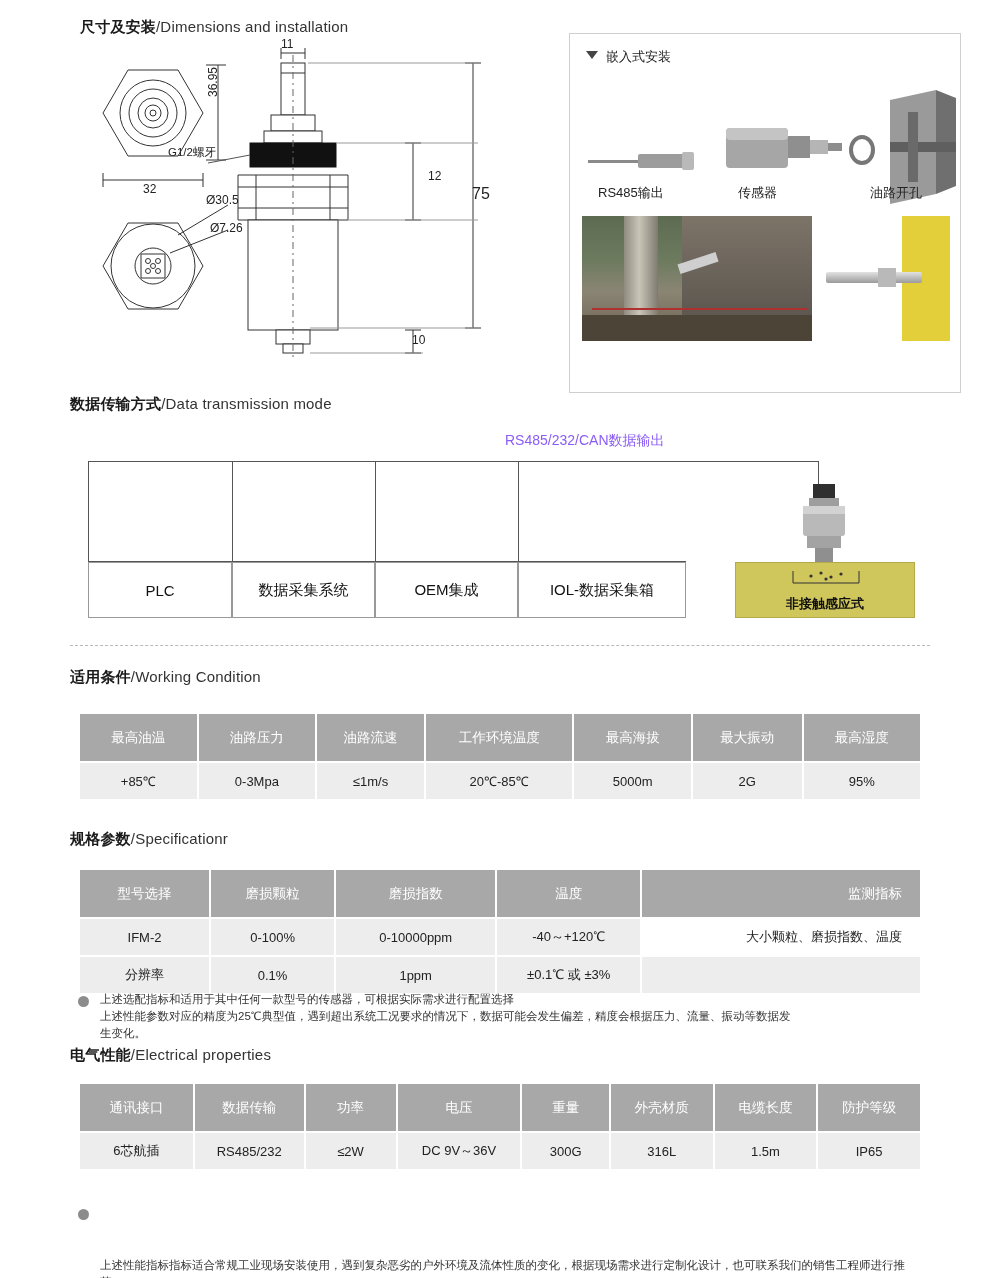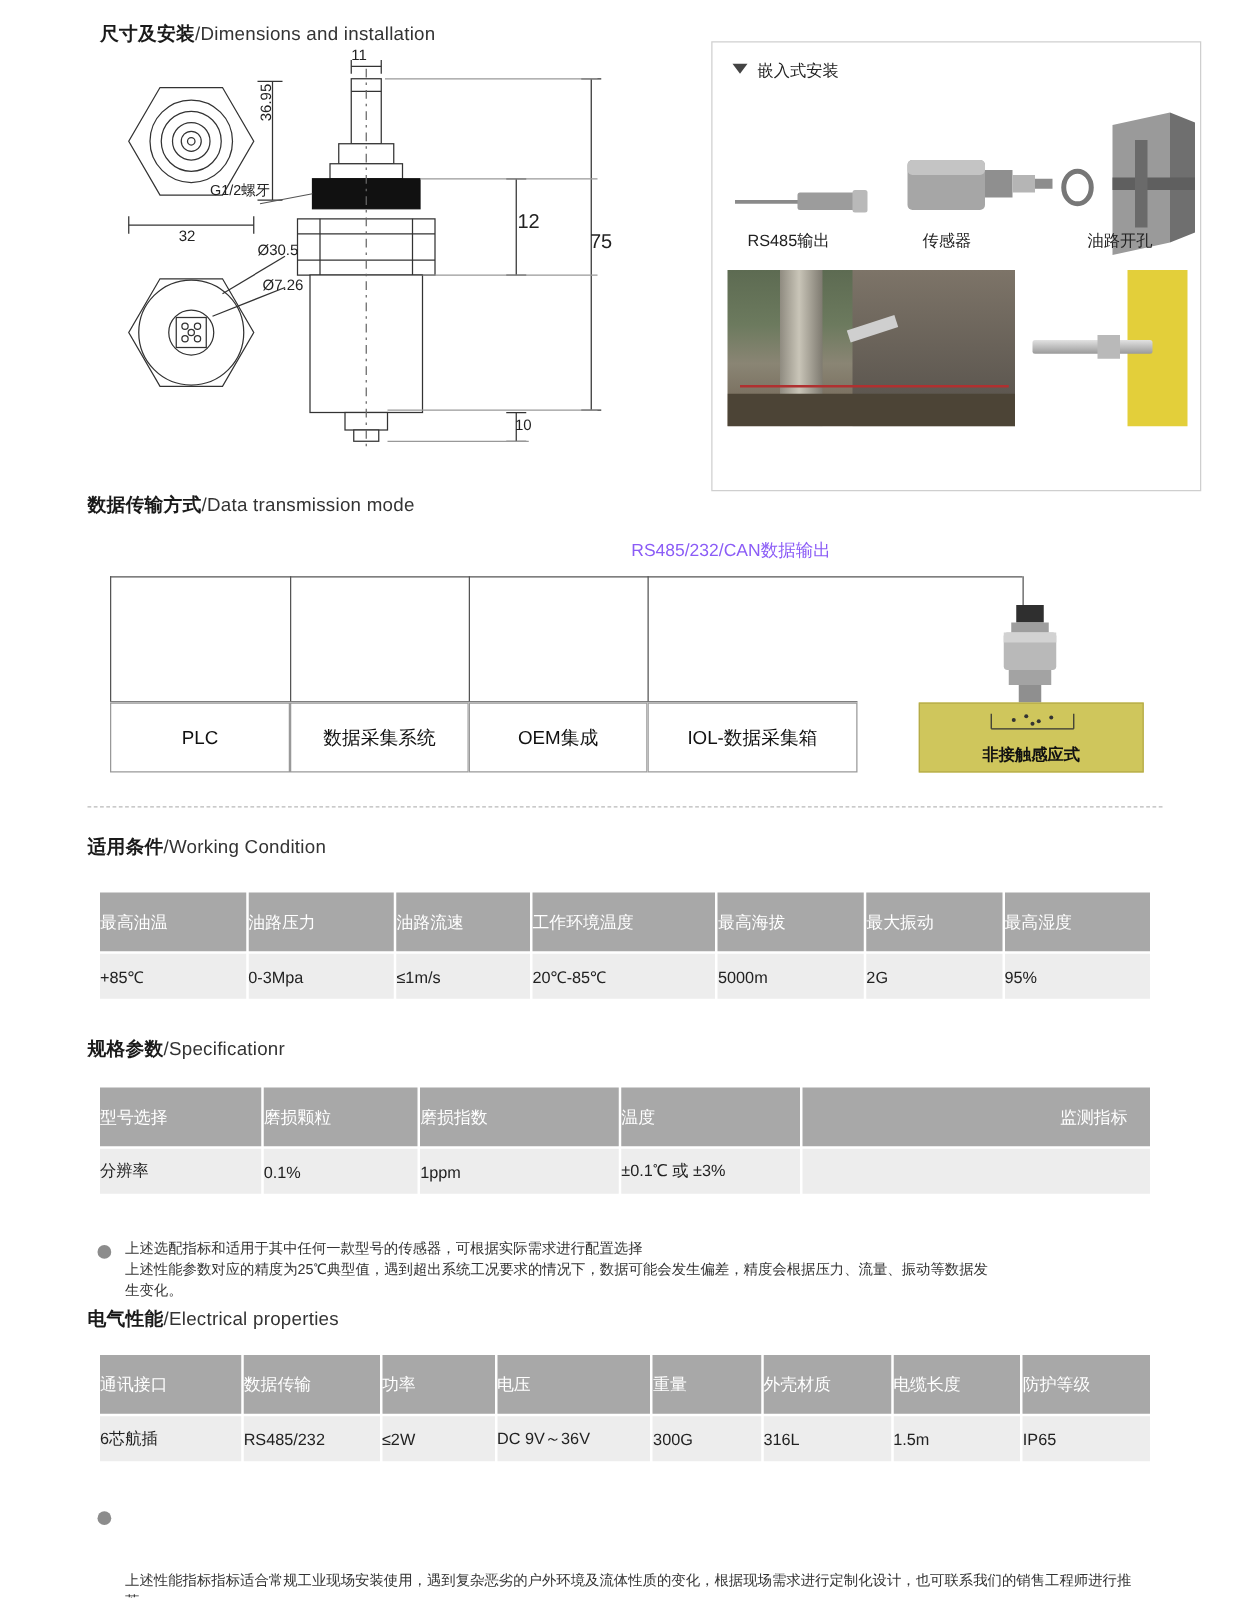--- a/index.html
+++ b/index.html
@@ -73,21 +73,21 @@
     background:#cfc65c; border:1px solid #b5ab48;
     display:flex; align-items:center; justify-content:center;
     font-size:13px; color:#111;
   }
   .dash-sep { position:absolute; left:70px; top:645px; width:860px; border-top:1px dashed #b9b9b9; }
 
   
   .tbl { position:absolute; border-collapse:separate; border-spacing:2px 2px; }
   .tbl td, .tbl th {
     background:#ededed; font-weight:normal; font-size:13px; color:#222;
-    text-align:left; vertical-align:middle; padding:0;
+    text-align:center; vertical-align:middle; padding:0;
   }
   .tbl .hd { background:#a8a8a8; color:#fff; font-size:13.5px; height:47px; }
   .tbl .bd { background:#ededed; height:36px; }
 
   .note { position:absolute; font-size:11.5px; color:#333; line-height:17px; }
   .dot { position:absolute; width:11px; height:11px; border-radius:50%; background:#8c8c8c; }
 
   #wc-title { left:70px; top:668px; }
   #sp-title { left:70px; top:830px; }
   #ep-title { left:70px; top:1046px; }
@@ -174,21 +174,21 @@
         <line x1="130" y1="118" x2="172" y2="110" stroke="#555"></line>
       </g>
       <g font-family="Liberation Sans, sans-serif" font-size="11" fill="#111">
         <text x="207" y="0" dy="-2">&nbsp;</text>
       </g>
     </svg>
 
     <div style="position:absolute;left:203px;top:-8px;font-size:12px;">11</div>
     <div style="position:absolute;left:128px;top:52px;font-size:12px;transform:rotate(-90deg);transform-origin:left top;white-space:nowrap;">36.95</div>
     <div style="position:absolute;left:65px;top:137px;font-size:12px;">32</div>
-    <div style="position:absolute;left:336px;top:124px;font-size:16px;">12</div>
+    <div style="position:absolute;left:350px;top:124px;font-size:12px;">12</div>
     <div style="position:absolute;left:394px;top:140px;font-size:16px;">75</div>
     <div style="position:absolute;left:334px;top:288px;font-size:12px;">10</div>
     <div style="position:absolute;left:90px;top:100px;font-size:11.5px;white-space:nowrap;">G1/2螺牙</div>
     <div style="position:absolute;left:128px;top:148px;font-size:12px;white-space:nowrap;">Ø30.5</div>
     <div style="position:absolute;left:132px;top:176px;font-size:12px;white-space:nowrap;">Ø7.26</div>
   </div>
 
   <div class="install-box">
     <div class="install-head">
       <span class="tri"></span><span>嵌入式安装</span>
@@ -327,20 +327,27 @@
   <table class="tbl" style="left:78px; top:868px; width:844px;">
     <tbody>
         <tr>
       <th class="hd" style="width:130px">型号选择</th>
       <th class="hd" style="width:124px">磨损颗粒</th>
       <th class="hd" style="width:160px">磨损指数</th>
       <th class="hd" style="width:144px">温度</th>
       <th class="hd" style="width:280px;text-align:right;padding-right:18px;">监测指标</th>
     </tr>
     <tr>
+      <td class="bd">IFM-2</td>
+      <td class="bd">0-100%</td>
+      <td class="bd">0-10000ppm</td>
+      <td class="bd">-40～+120℃</td>
+      <td class="bd" style="background:#fff;text-align:right;padding-right:18px;">大小颗粒、磨损指数、温度</td>
+    </tr>
+    <tr>
       <td class="bd">分辨率</td>
       <td class="bd">0.1%</td>
       <td class="bd">1ppm</td>
       <td class="bd">±0.1℃ 或 ±3%</td>
       <td class="bd"></td>
     </tr>
   </tbody>
     </table>
 
   <div class="dot" style="left:78px; top:996px;"></div>

